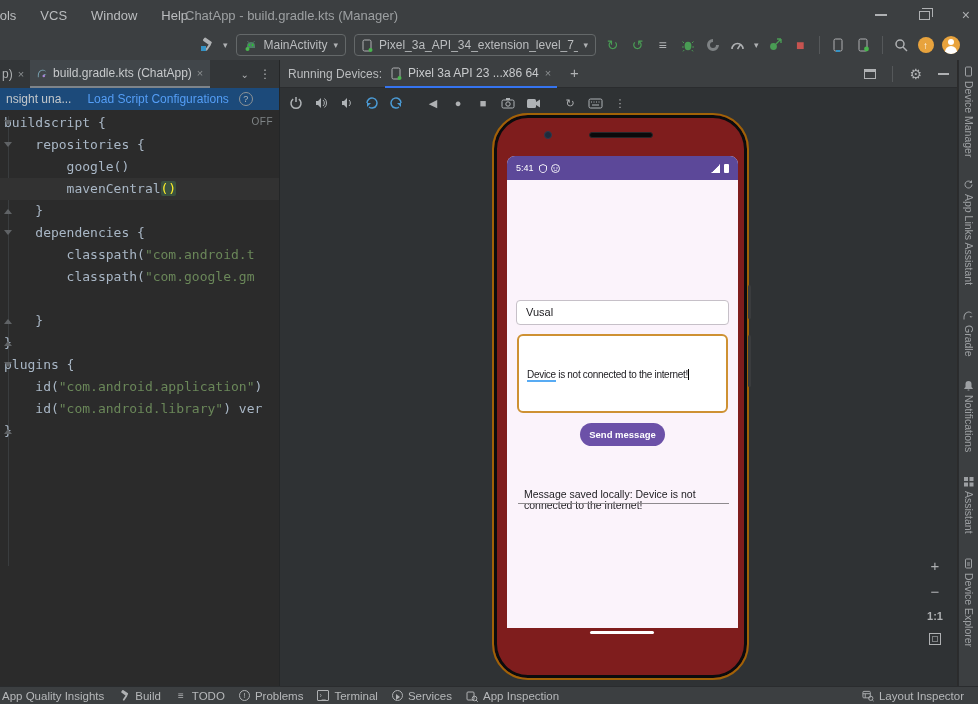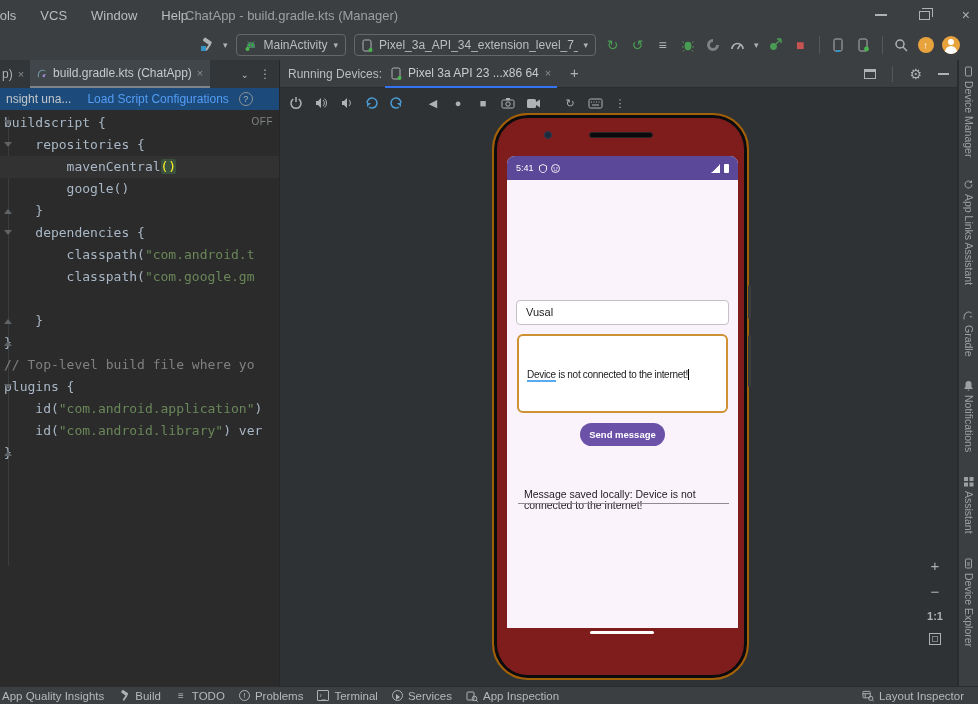--- a/index.html
+++ b/index.html
@@ -246,30 +246,29 @@
   <span>nsight una...</span>
   <a href="#">Load Script Configurations</a>
   <span class="help-circ">?</span>
 </div>
 
 <div class="abs editor">
   <span class="off-badge">OFF</span>
 
   <div class="cl"><span class="fold open"></span><span class="tk p">buildscript {</span></div>
   <div class="cl"><span class="fold open"></span><span class="tk p">    repositories {</span></div>
+  <div class="cl"><span class="tk p">        google()</span></div>
   <div class="cl current"><span class="tk p">        mavenCentral</span><span class="tk hl">()</span></div>
-  <div class="cl"><span class="tk p">        google()</span></div>
   <div class="cl"><span class="fold close"></span><span class="tk p">    }</span></div>
   <div class="cl"><span class="fold open"></span><span class="tk p">    dependencies {</span></div>
   <div class="cl"><span class="tk p">        classpath(</span><span class="tk s">"com.android.t</span></div>
   <div class="cl"><span class="tk p">        classpath(</span><span class="tk s">"com.google.gm</span></div>
   <div class="cl"><span class="tk p"></span></div>
   <div class="cl"><span class="fold close"></span><span class="tk p">    }</span></div>
   <div class="cl"><span class="fold close"></span><span class="tk p">}</span></div>
-  <div class="cl"><span class="tk cmt">// Top-level build file where yo</span></div>
   <div class="cl"><span class="fold open"></span><span class="tk p">plugins {</span></div>
   <div class="cl"><span class="tk p">    id(</span><span class="tk s">"com.android.application"</span><span class="tk p">)</span></div>
   <div class="cl"><span class="tk p">    id(</span><span class="tk s">"com.android.library"</span><span class="tk p">) ver</span></div>
   <div class="cl"><span class="fold close"></span><span class="tk p">}</span></div>
 </div>
 
 <div class="abs vdiv"></div>
 
 <div class="abs panel">
   <div class="panel-header">

